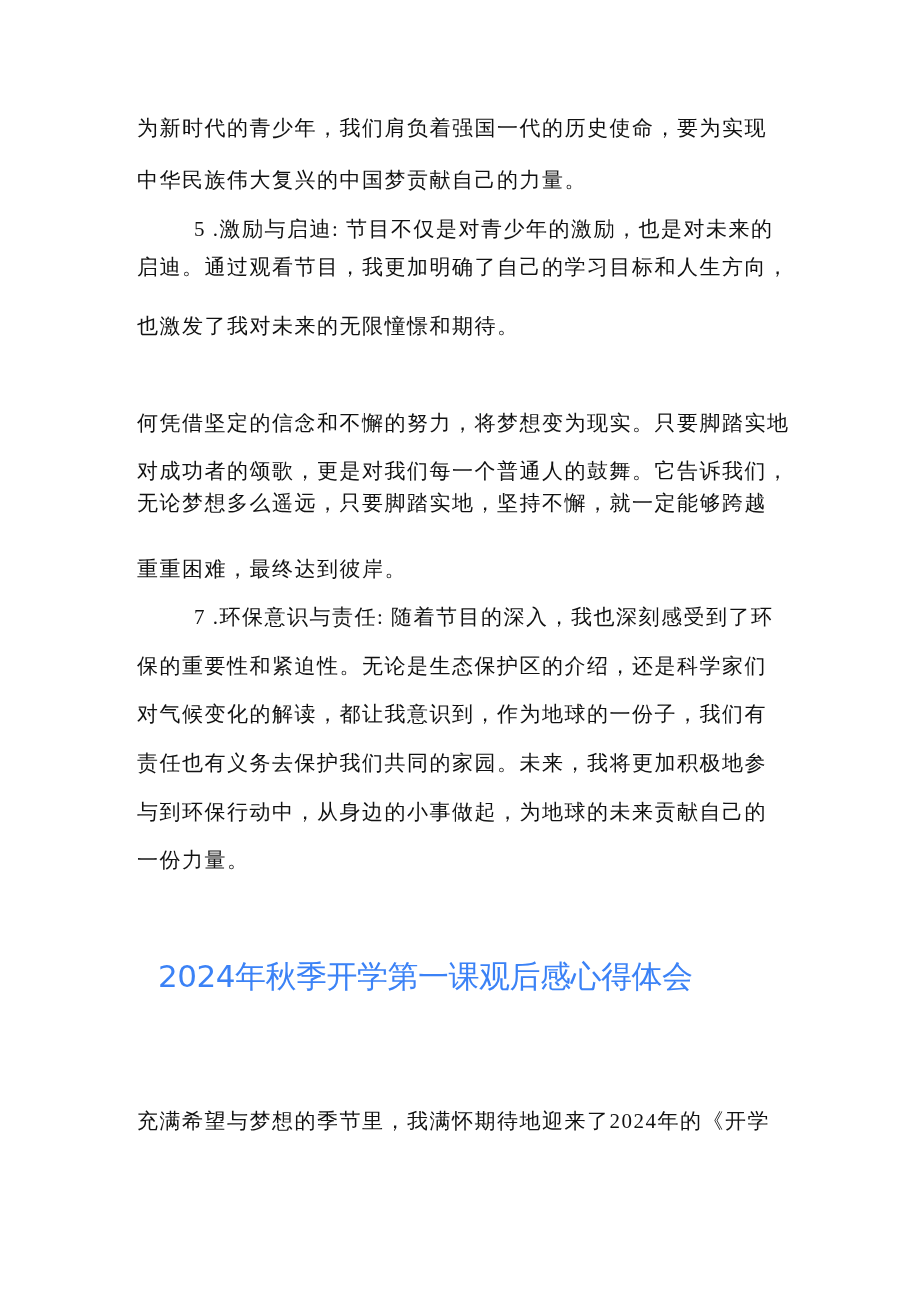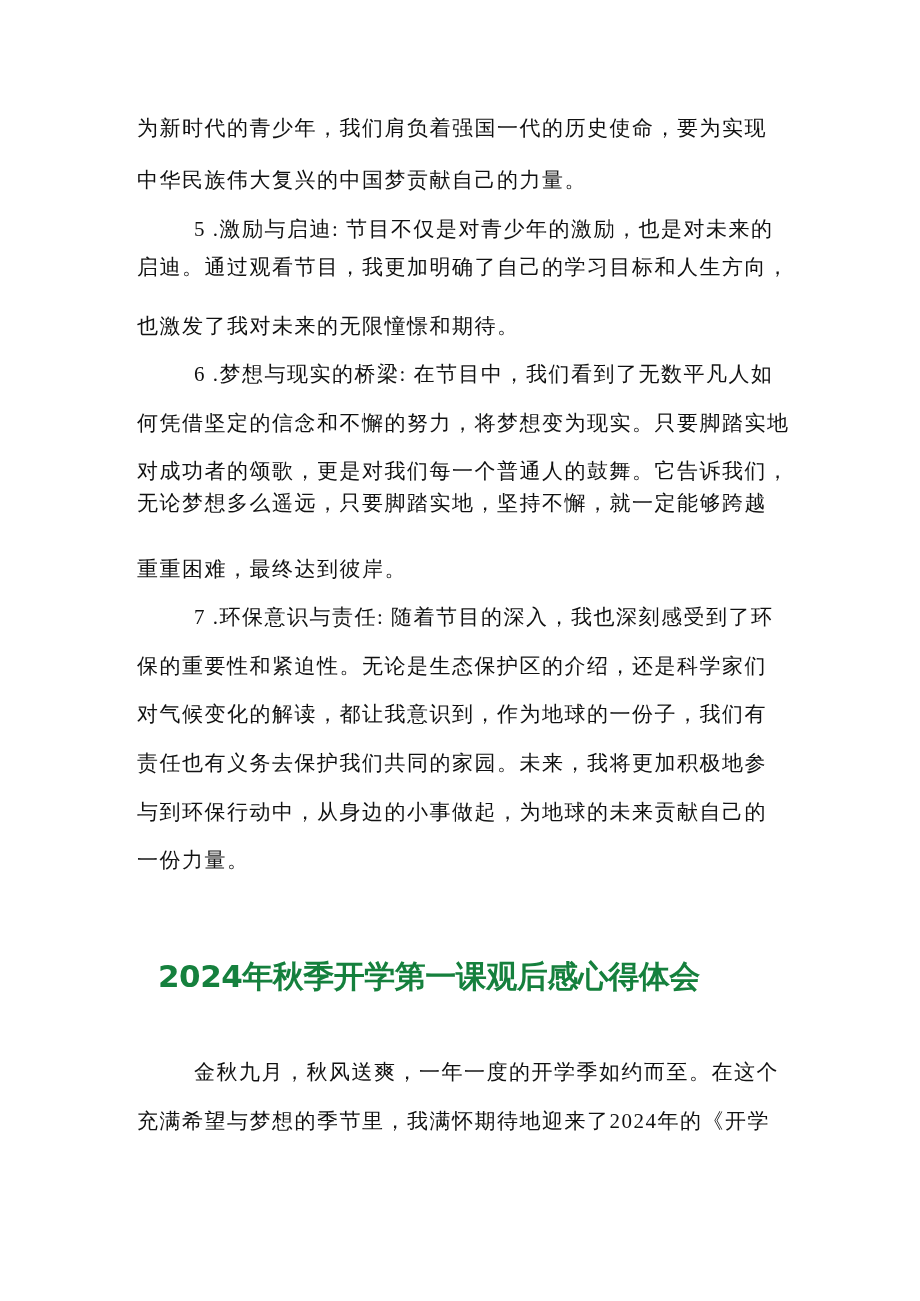--- a/index.html
+++ b/index.html
@@ -16,50 +16,47 @@
       line-height: 30px;
       letter-spacing: 1.5px;
     }
     .indent { left: 194px; }
     .heading {
       position: absolute;
       left: 158px;
       width: 620px;
       font-family: "DejaVu Sans", "Liberation Sans", sans-serif;
       font-size: 31px;
-      color: #15803d;
+      color: #3b82f6;
       white-space: nowrap;
       line-height: 40px;
       letter-spacing: -0.5px;
-      font-weight: bold;
     }
   </style>
 </head>
 <body>
 
 <div class="page">
 
   <div class="line" style="top:113px">为新时代的青少年，我们肩负着强国一代的历史使命，要为实现</div>
   <div class="line" style="top:165px">中华民族伟大复兴的中国梦贡献自己的力量。</div>
 
   <div class="line indent" style="top:214px">5 .激励与启迪: 节目不仅是对青少年的激励，也是对未来的</div>
   <div class="line" style="top:252px">启迪。通过观看节目，我更加明确了自己的学习目标和人生方向，</div>
   <div class="line" style="top:311px">也激发了我对未来的无限憧憬和期待。</div>
 
-  <div class="line indent" style="top:359px">6 .梦想与现实的桥梁: 在节目中，我们看到了无数平凡人如</div>
   <div class="line" style="top:408px">何凭借坚定的信念和不懈的努力，将梦想变为现实。只要脚踏实地</div>
   <div class="line" style="top:456px">对成功者的颂歌，更是对我们每一个普通人的鼓舞。它告诉我们，</div>
   <div class="line" style="top:488px">无论梦想多么遥远，只要脚踏实地，坚持不懈，就一定能够跨越</div>
   <div class="line" style="top:554px">重重困难，最终达到彼岸。</div>
 
   <div class="line indent" style="top:602px">7 .环保意识与责任: 随着节目的深入，我也深刻感受到了环</div>
   <div class="line" style="top:651px">保的重要性和紧迫性。无论是生态保护区的介绍，还是科学家们</div>
   <div class="line" style="top:748px">责任也有义务去保护我们共同的家园。未来，我将更加积极地参</div>
   <div class="line" style="top:699px">对气候变化的解读，都让我意识到，作为地球的一份子，我们有</div>
   <div class="line" style="top:797px">与到环保行动中，从身边的小事做起，为地球的未来贡献自己的</div>
   <div class="line" style="top:845px">一份力量。</div>
 
   <div class="heading" style="top:956px">2024年秋季开学第一课观后感心得体会</div>
 
-  <div class="line indent" style="top:1057px">金秋九月，秋风送爽，一年一度的开学季如约而至。在这个</div>
   <div class="line" style="top:1106px">充满希望与梦想的季节里，我满怀期待地迎来了2024年的《开学</div>
 
 </div>
 
 </body></html>

